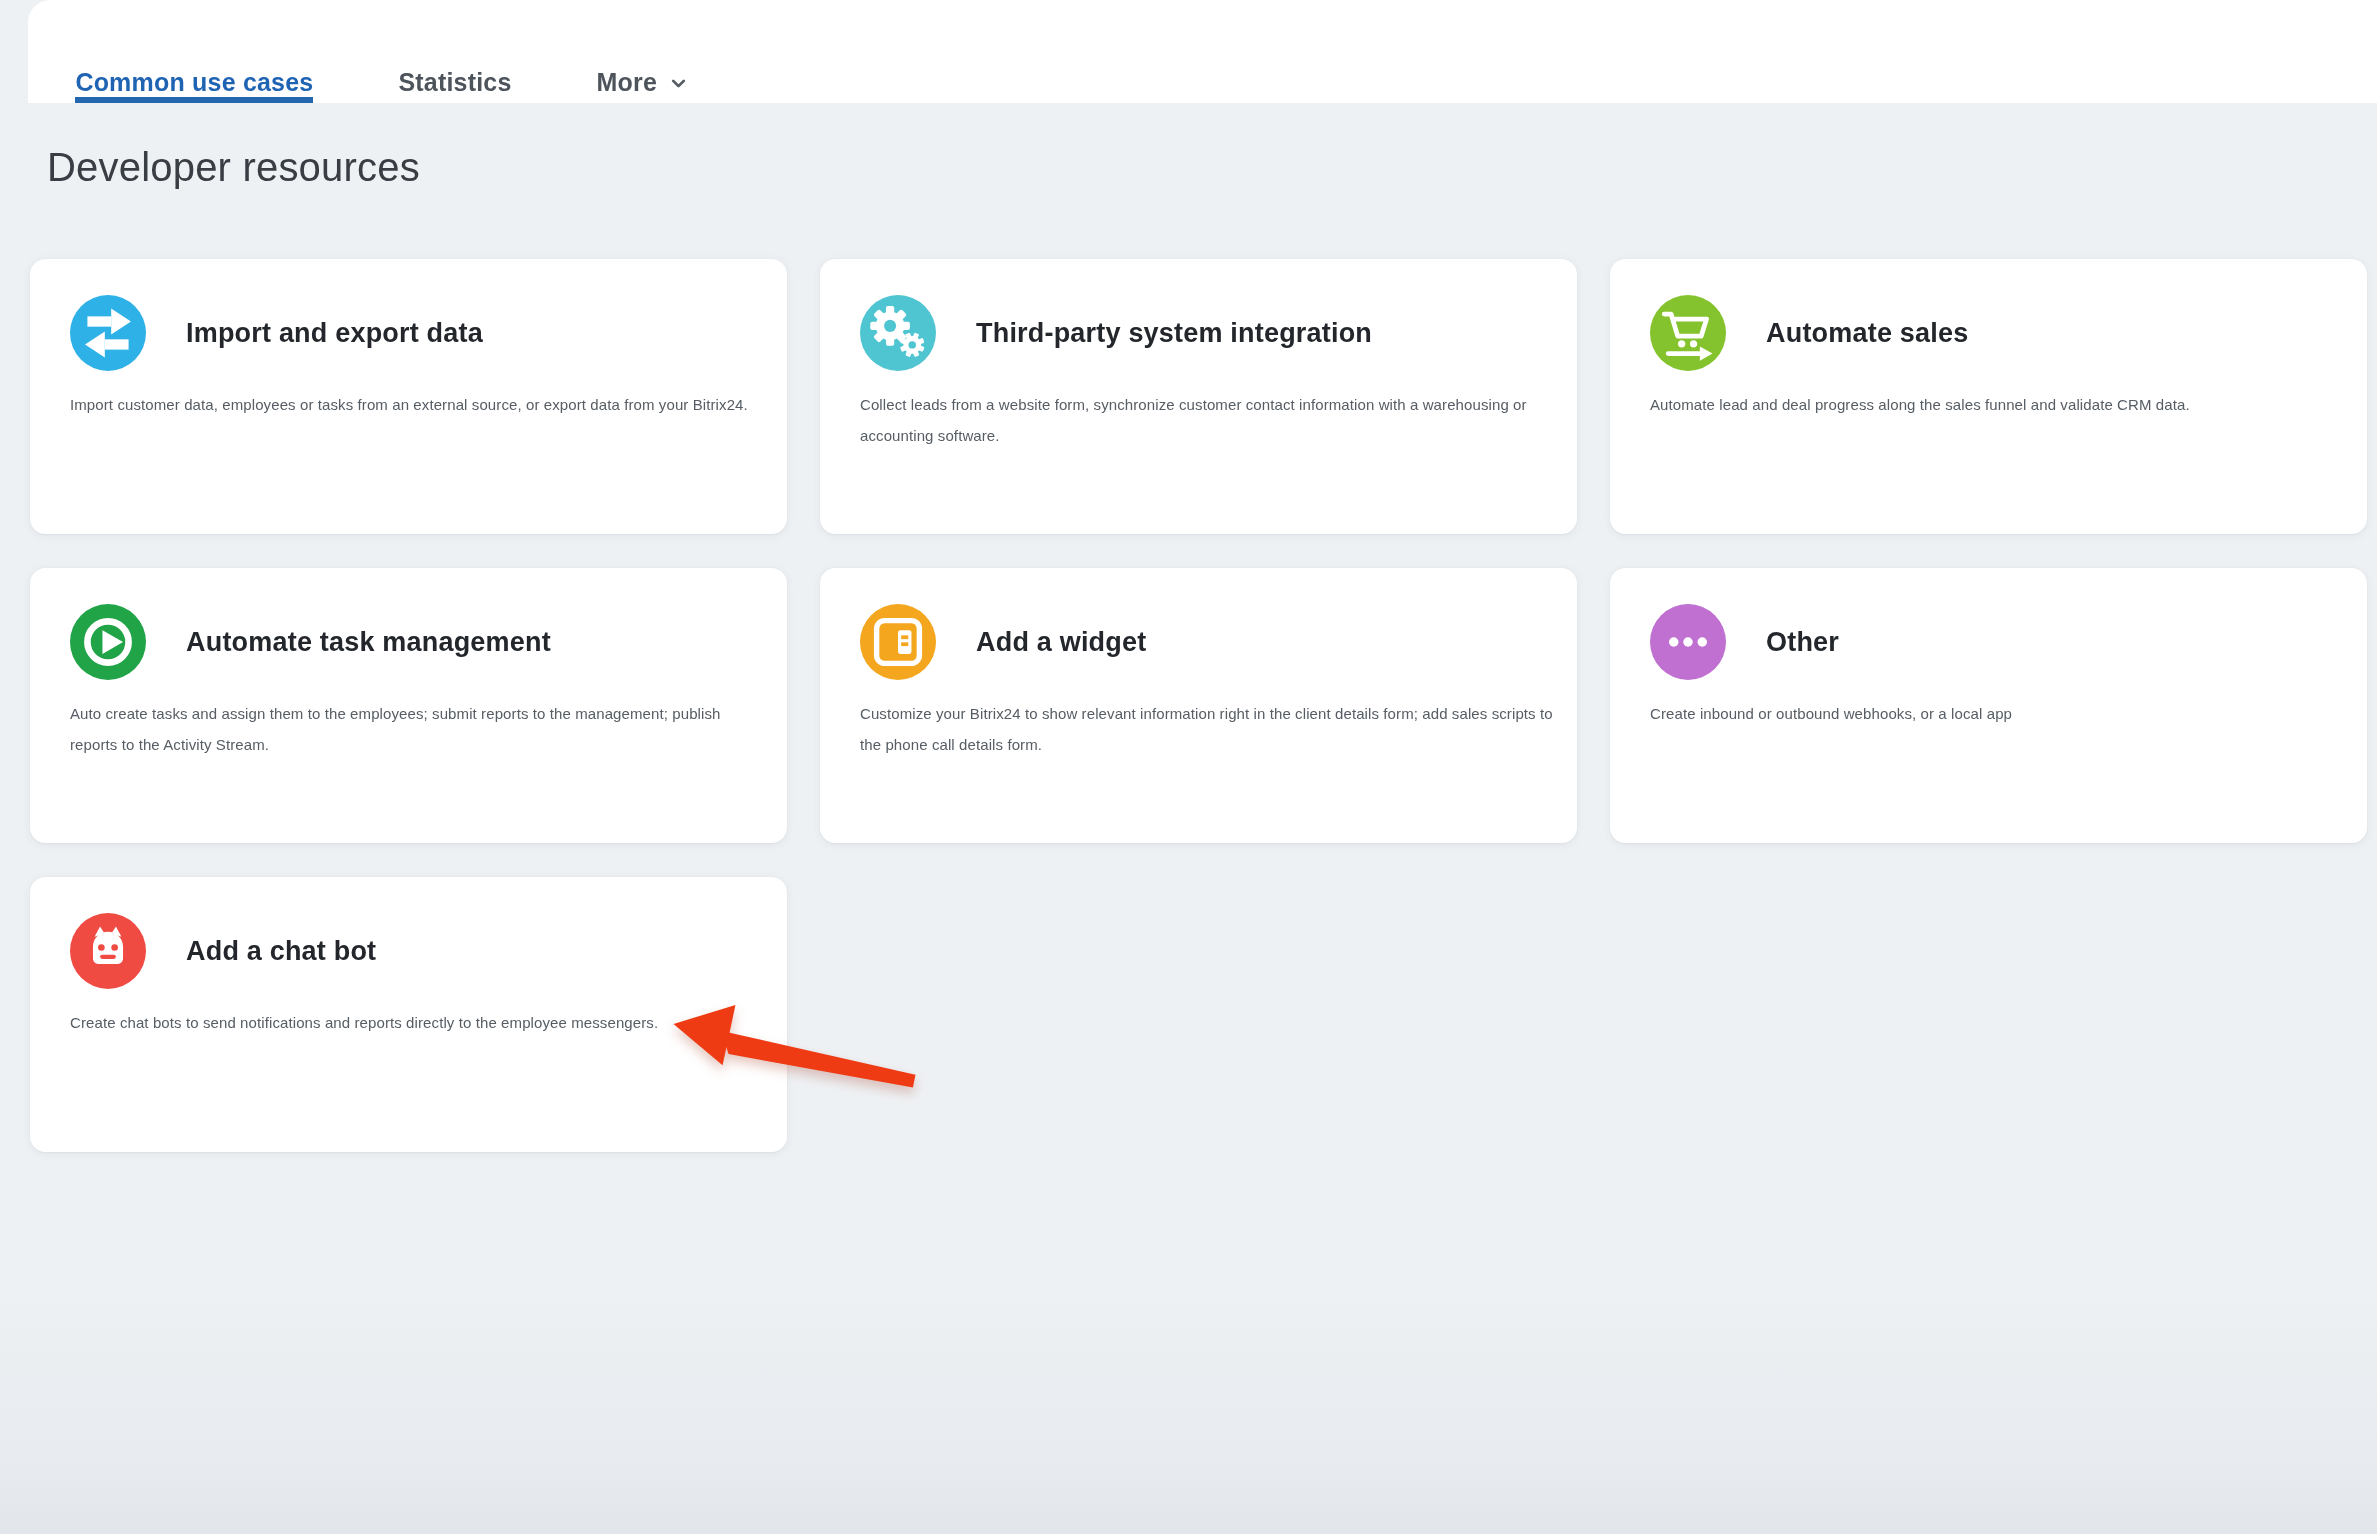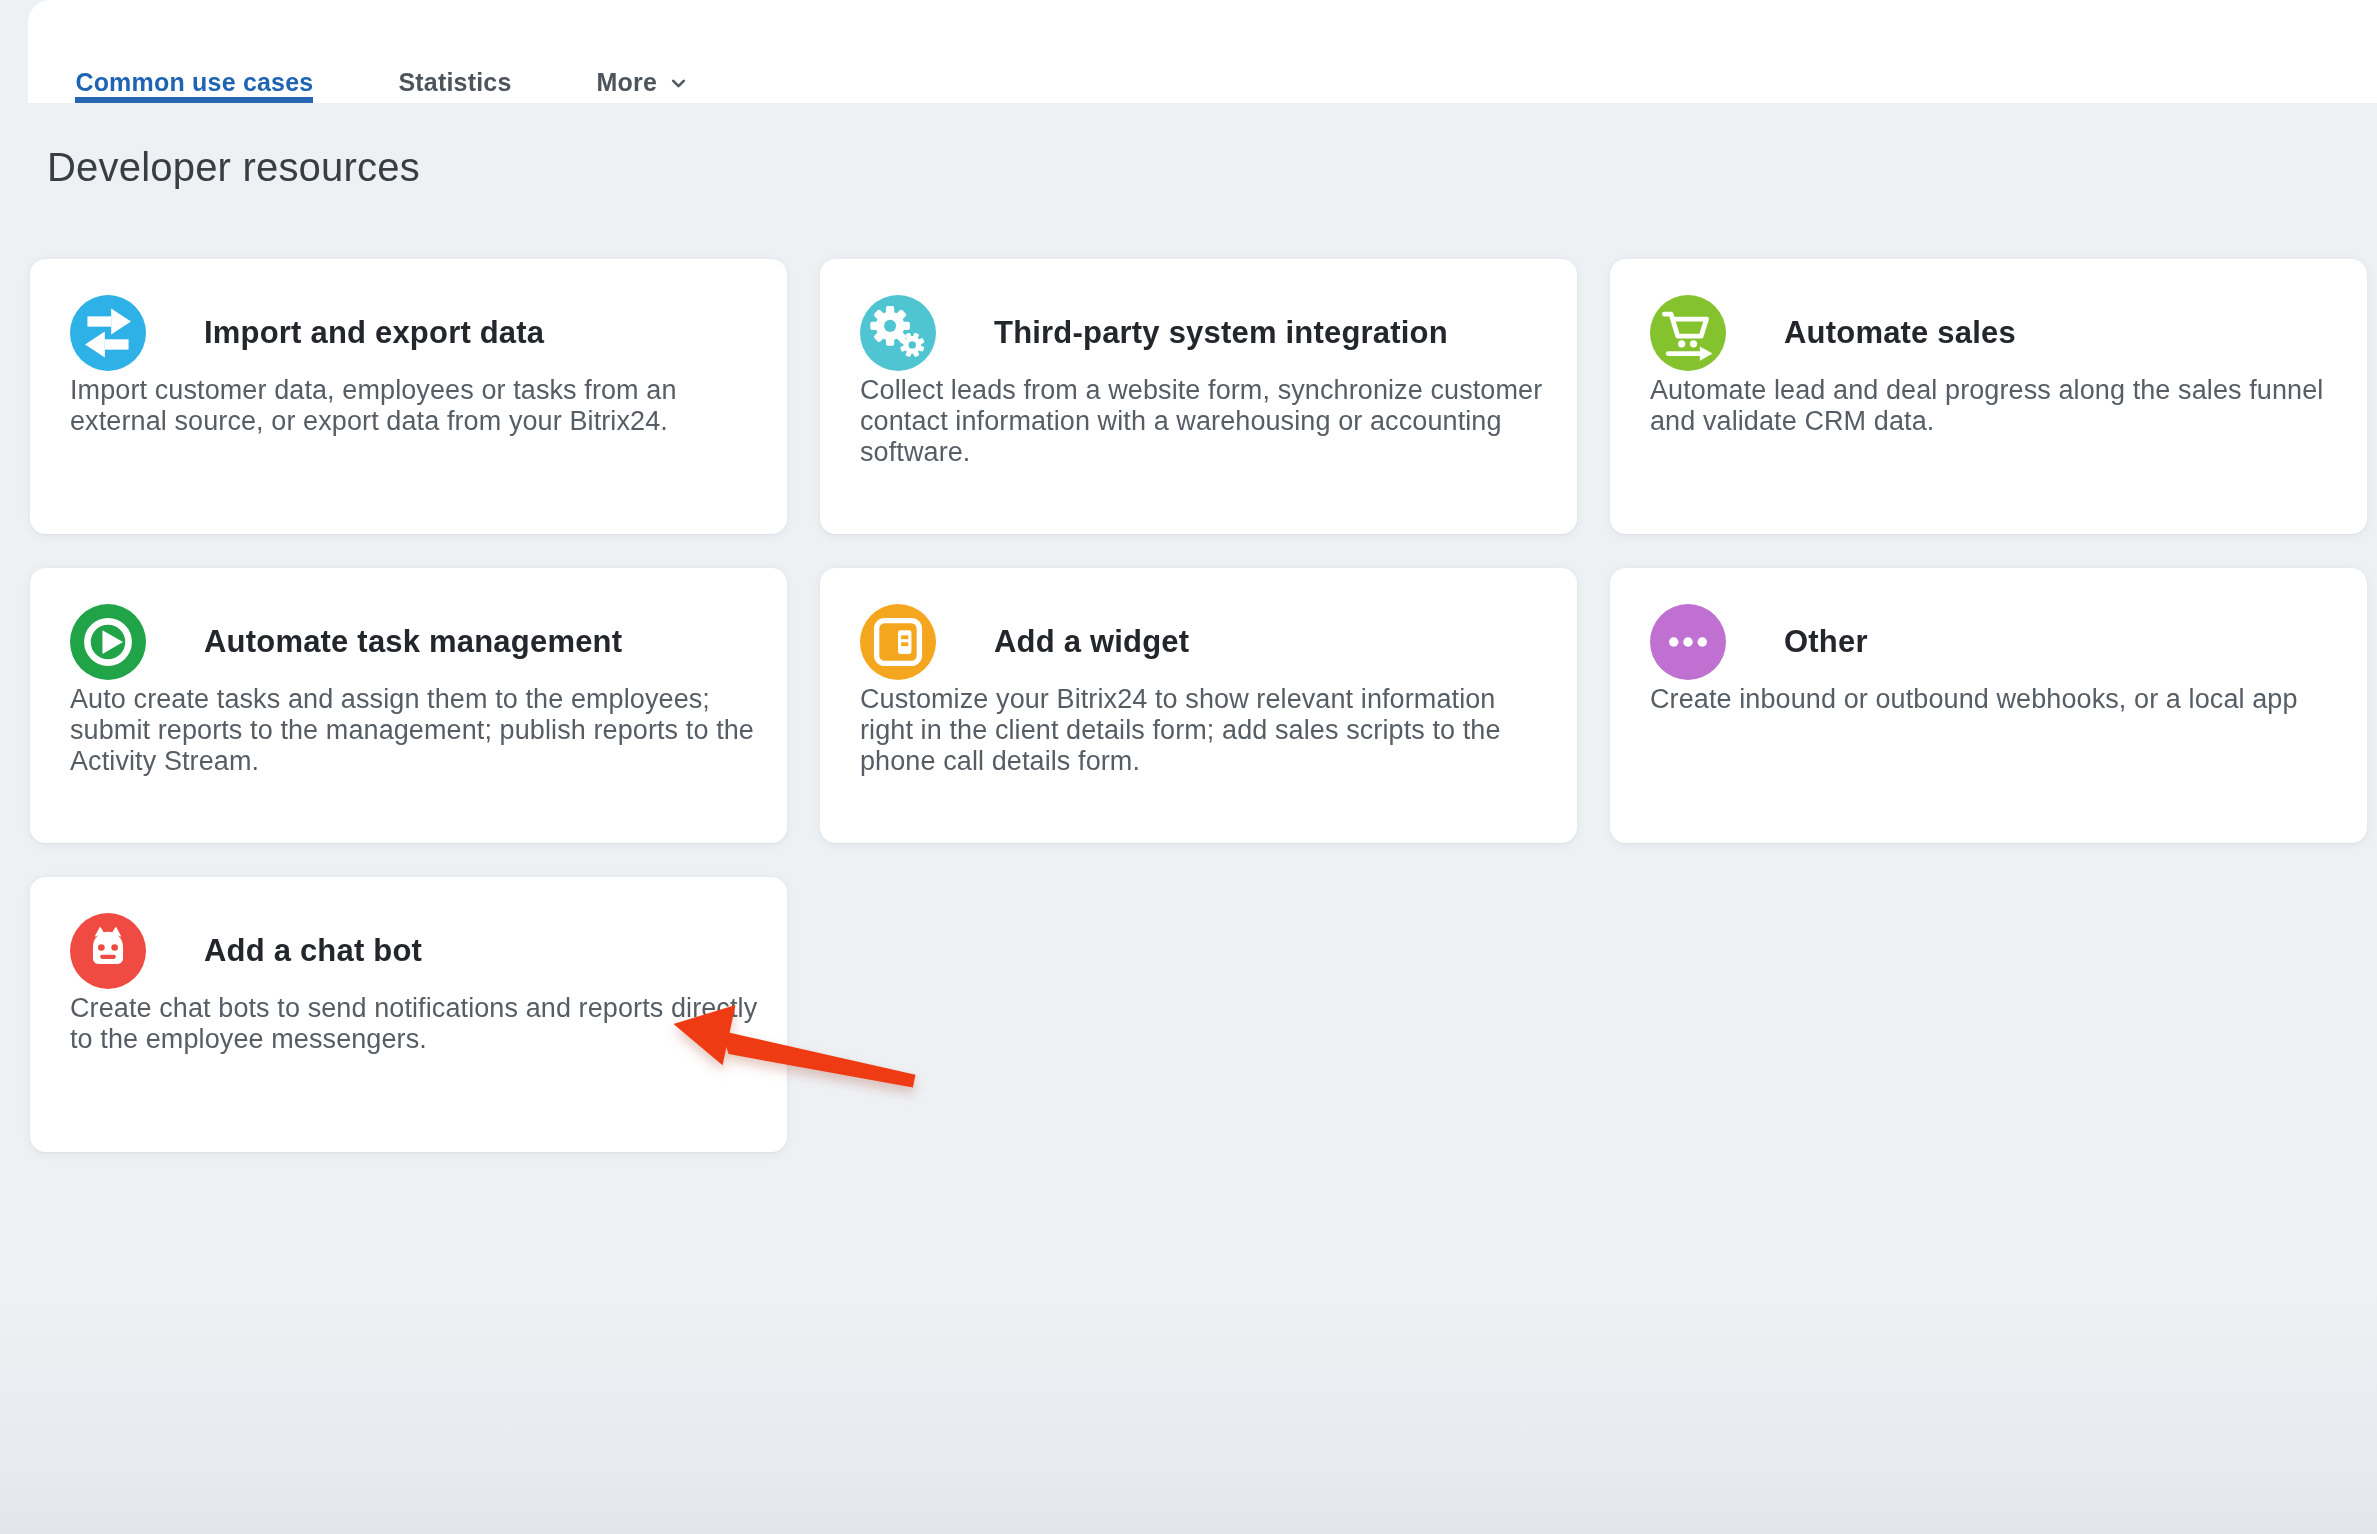--- a/index.html
+++ b/index.html
@@ -42,25 +42,25 @@
     box-shadow:0 1.7px 8.6px rgba(55,65,80,.07),0 0.9px 1.7px rgba(55,65,80,.05);
     padding:36px 19px 0 40px;box-sizing:border-box;cursor:pointer;
   }
   .card-head{display:flex;align-items:center;}
   .icon-circle{
     width:76px;height:76px;border-radius:50%;flex:0 0 auto;
     display:flex;align-items:center;justify-content:center;
   }
   .icon-circle svg{width:76px;height:76px;display:block;}
   .card-title{
-    margin-left:58px;font-size:31px;font-weight:700;color:#23272c;letter-spacing:0.2px;
+    margin-left:40px;font-size:27px;font-weight:700;color:#23272c;letter-spacing:0.2px;
   }
   .card-desc{
-    margin-top:4px;max-width:695px;
-    font-size:27px;line-height:31px;color:#565d64;letter-spacing:0.1px;
+    margin-top:18px;max-width:695px;
+    font-size:15px;line-height:31px;color:#565d64;letter-spacing:0.1px;
   }
 
   
   .annotation-arrow{
     position:absolute;left:664px;top:991px;width:267px;height:114px;
     pointer-events:none;
     filter:drop-shadow(0 6px 6px rgba(160,55,25,.28));
   }
 </style>
 </head>

